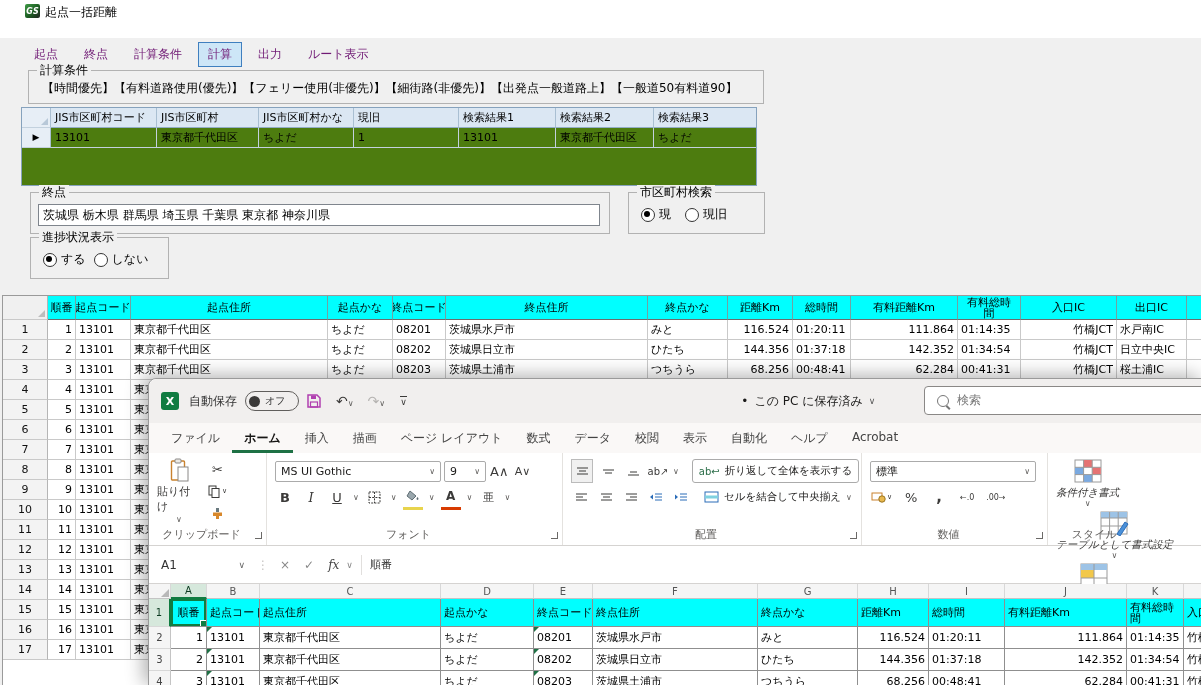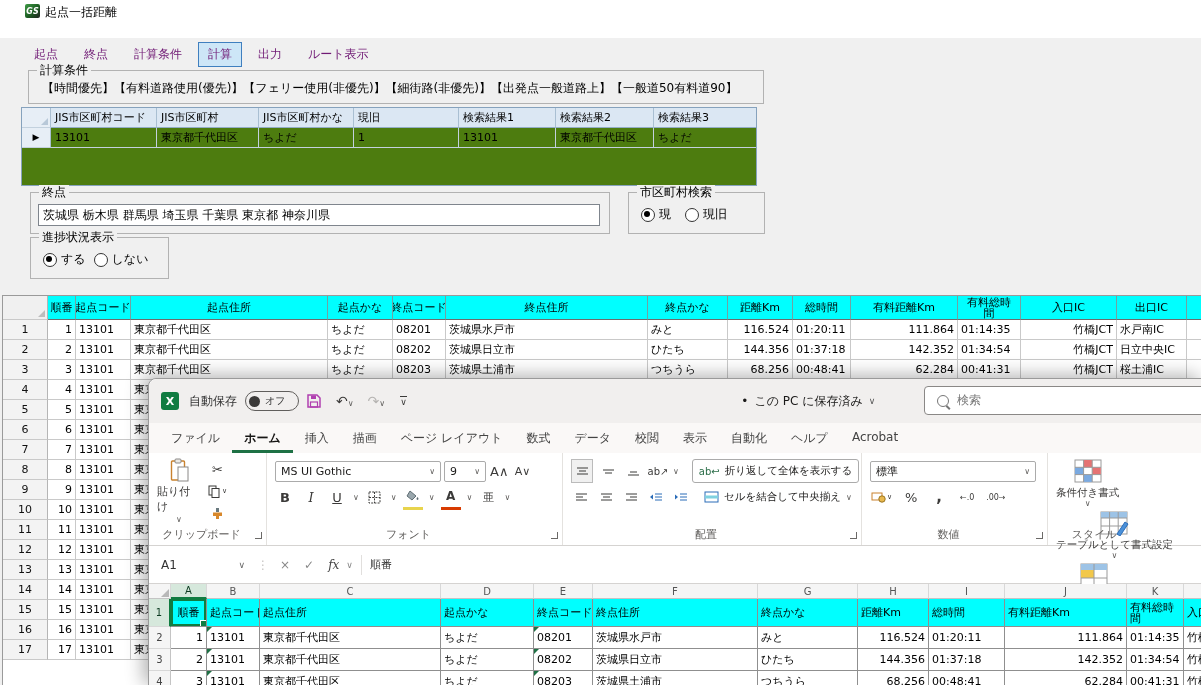--- a/index.html
+++ b/index.html
@@ -74,21 +74,21 @@
   .rbtn{display:flex;align-items:flex-end;justify-content:center;min-width:18px;height:22px;font-size:13px;color:#3b3a39;padding:0 1px;align-items:center;}
   .combo{border:1px solid #ababab;border-radius:2px;height:21px;font-size:11px;display:flex;align-items:center;padding:0 5px;background:#fff;justify-content:space-between;box-sizing:border-box;color:#1b1a19;}
   .paste-btn{float:left;width:44px;height:72px;display:flex;flex-direction:column;align-items:center;font-size:11px;color:#3b3a39;gap:1px;}
   .clip-col{float:left;display:flex;flex-direction:column;margin-left:6px;gap:4px;padding-top:2px;}
   .clip-col .rbtn{height:18px;}
   .ubar{border-bottom:3px solid #e8d44d;padding-bottom:0;}
   .abar{border-bottom:3px solid #d83b01;padding-bottom:0;font-weight:bold;font-size:12px;}
   .wbtn{border:1px solid #ababab;border-radius:3px;height:22px;display:flex;align-items:center;font-size:10.5px;padding:0 6px;gap:5px;background:#fff;white-space:nowrap;color:#1b1a19;}
   .nobord{border:none;background:transparent;}
   .num-icons{display:flex;align-items:center;gap:8px;font-size:12px;color:#3b3a39;}
-  .style-btn{display:inline-flex;flex-direction:column;align-items:center;font-size:10.5px;color:#3b3a39;line-height:12px;text-align:center;margin-right:6px;vertical-align:top;white-space:nowrap;}
+  .style-btn{display:inline-flex;flex-direction:column;align-items:center;font-size:10.5px;color:#3b3a39;line-height:12px;text-align:center;margin-right:6px;vertical-align:top;white-space:nowrap;font-style:italic;}
 
   .xl-formula{height:38px;background:#fff;border-bottom:1px solid #d5d3d1;display:flex;align-items:center;box-sizing:border-box;font-size:12px;color:#333;}
   .name-box{width:104px;display:flex;justify-content:space-between;align-items:center;padding:0 8px 0 12px;box-sizing:border-box;}
   .fx-sep{color:#c8c6c4;margin:0 4px;}
   .fbtn{margin:0 7px;color:#888;}
   .fx{font-family:"DejaVu Serif","Liberation Serif",serif;font-style:italic;color:#444;}
   .fdiv{width:1px;height:20px;background:#e1dfdd;margin:0 8px;}
 
   .xl-sheet{position:relative;background:#fff;overflow:hidden;height:102px;}
   .sh-row{display:flex;}

